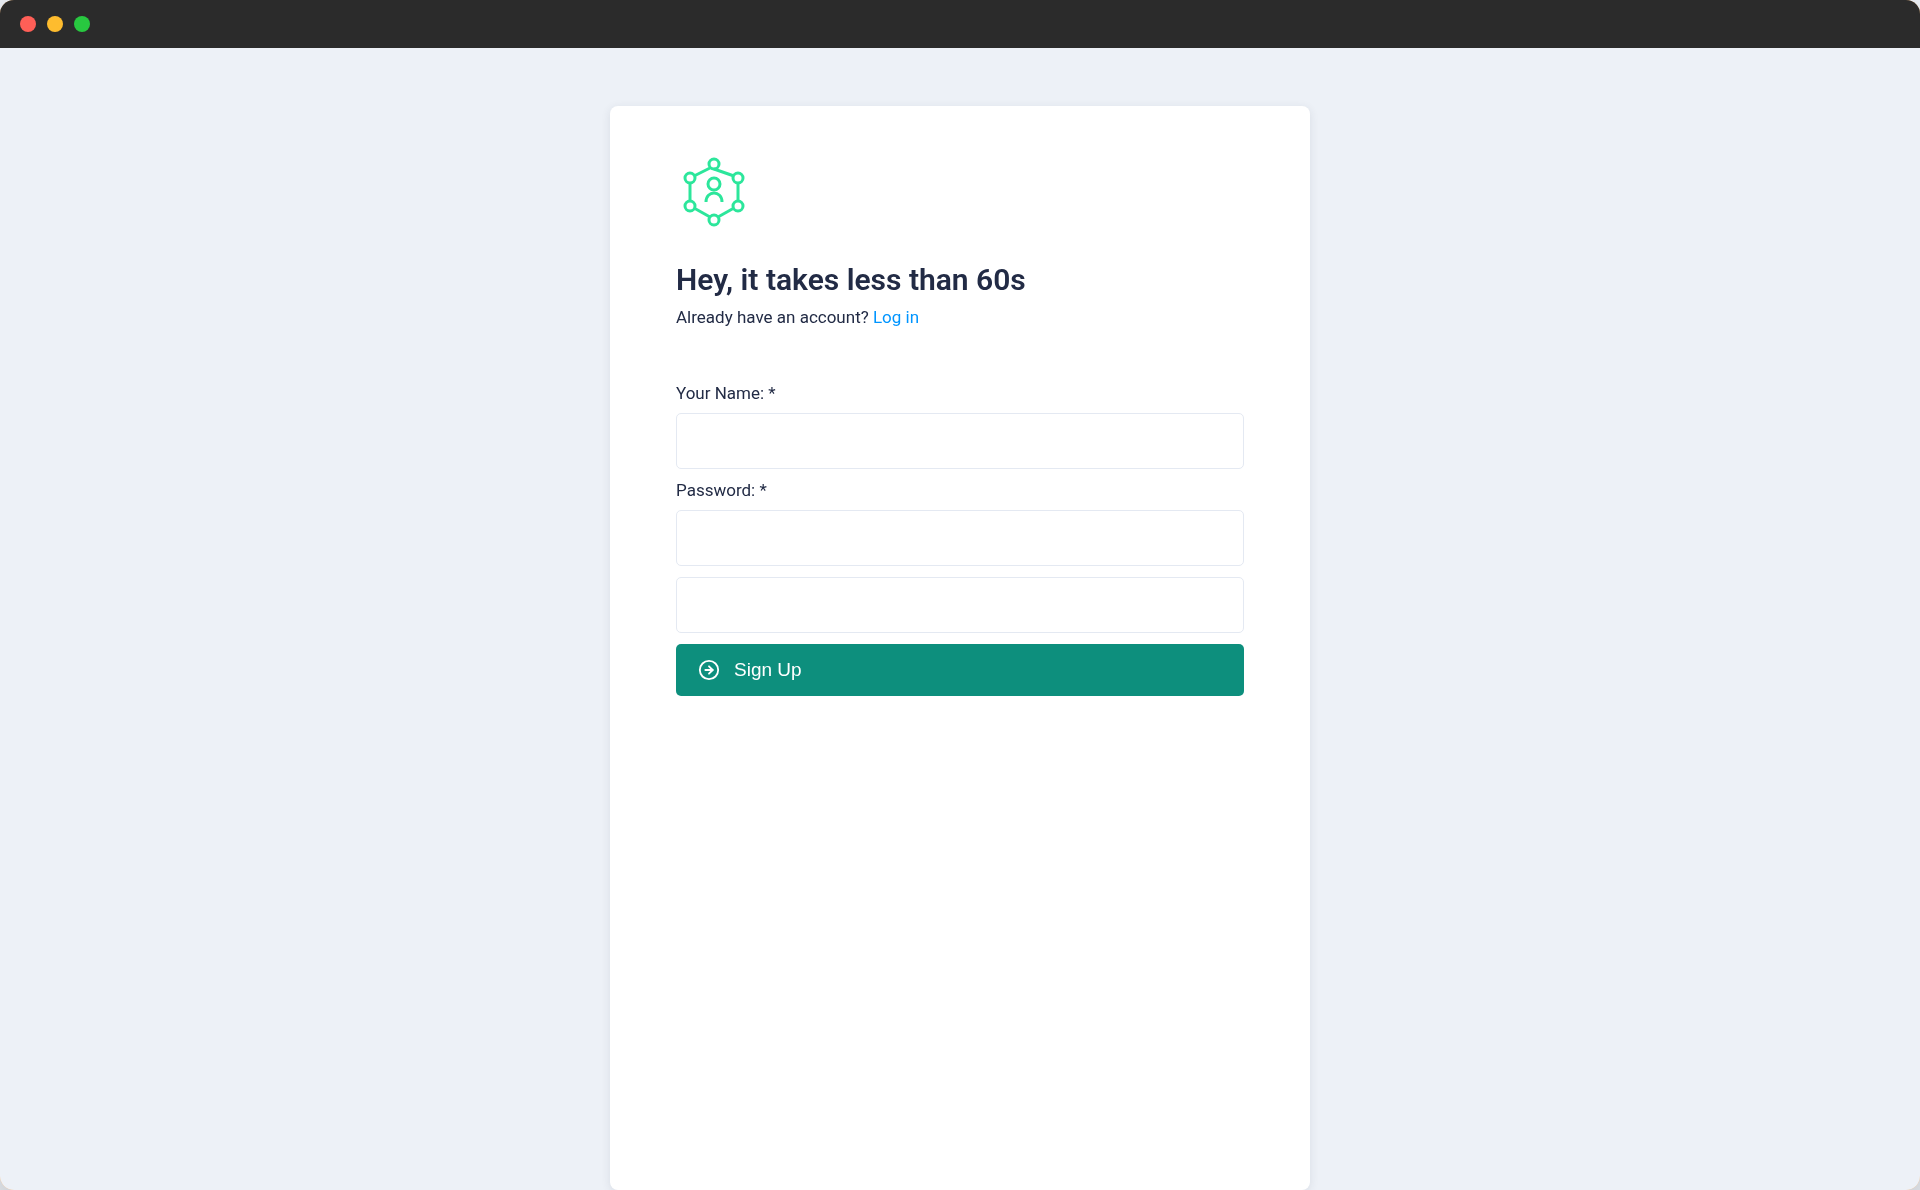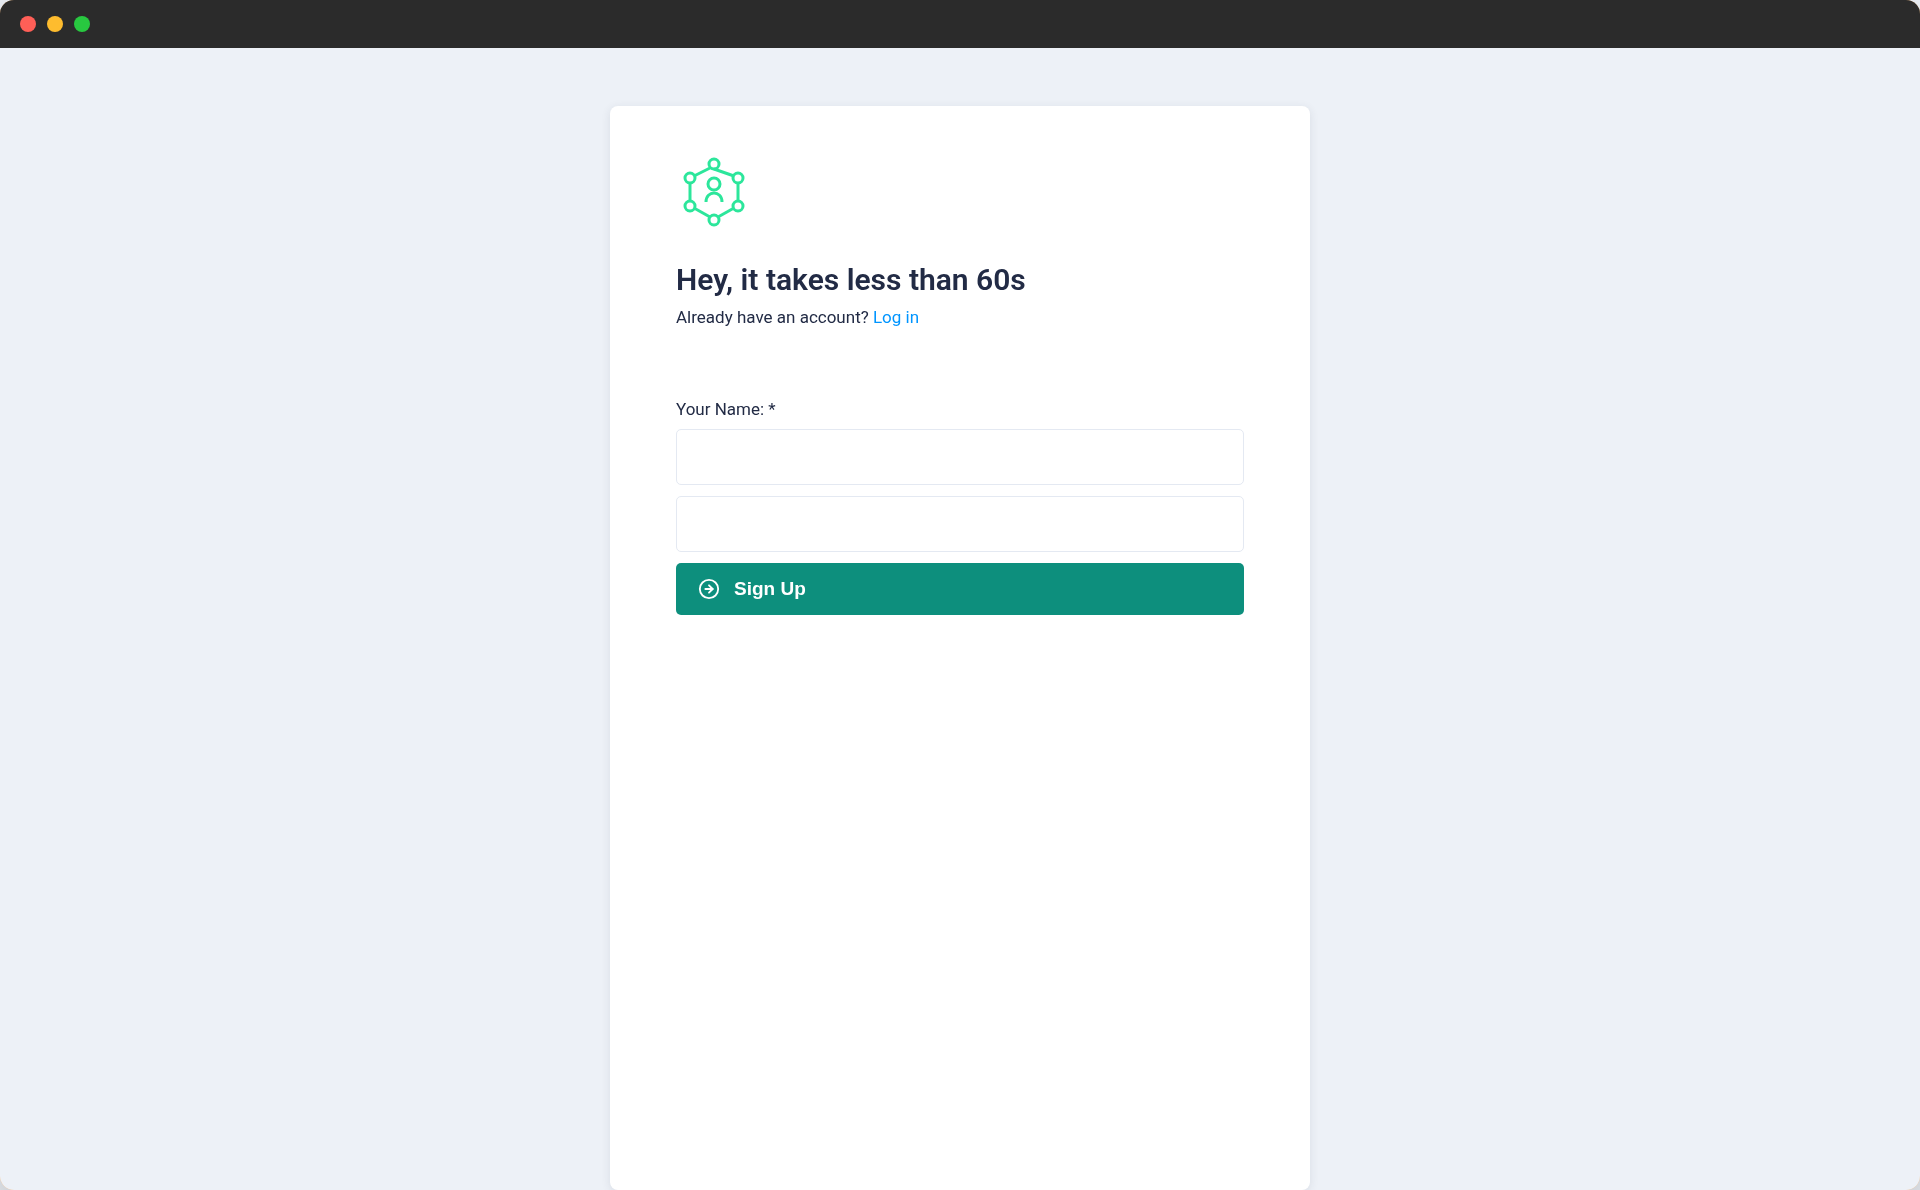--- a/index.html
+++ b/index.html
@@ -60,21 +60,21 @@
   }
   .heading {
     font-size: 30px;
     font-weight: 600;
     color: #222b45;
     margin-bottom: 10px;
   }
   .subline {
     font-size: 17px;
     color: #222b45;
-    margin-bottom: 72px;
+    margin-bottom: 56px;
   }
   .subline a {
     color: #0095ff;
     text-decoration: none;
     cursor: pointer;
   }
   .field-group {
     margin-bottom: 11px;
   }
   .field-label {
@@ -122,21 +122,21 @@
     cursor: pointer;
   }
   .signup-btn {
     width: 100%;
     height: 52px;
     background: #0d8f7d;
     border: none;
     border-radius: 5px;
     color: #ffffff;
     font-size: 19px;
-    font-weight: 700;
+    font-weight: 400;
     display: flex;
     align-items: center;
     padding: 0 22px;
     gap: 14px;
     cursor: pointer;
   }
   .arrow-icon {
     display: flex;
     align-items: center;
     justify-content: center;
@@ -179,20 +179,24 @@
       <p class="subline">
         <span>Already have an account? </span><a>Log in</a>
       </p>
 
       <div class="field-group">
         <label class="field-label">Your Name: *</label>
         <input type="text" class="text-input" value="" style="">
       </div>
 
 
+      <div class="field-group">
+        <label class="field-label">Password: *</label>
+        <input type="password" class="text-input" value="" style="">
+      </div>
 
       <div class="field-group">
         <input type="password" class="text-input" value="" style="">
       </div>
 
 
       <button class="signup-btn">
         <span class="arrow-icon">
           <svg width="22" height="22" viewBox="0 0 24 24" fill="none" stroke="#ffffff" stroke-width="2" stroke-linecap="round" stroke-linejoin="round">
             <circle cx="12" cy="12" r="10"></circle>

